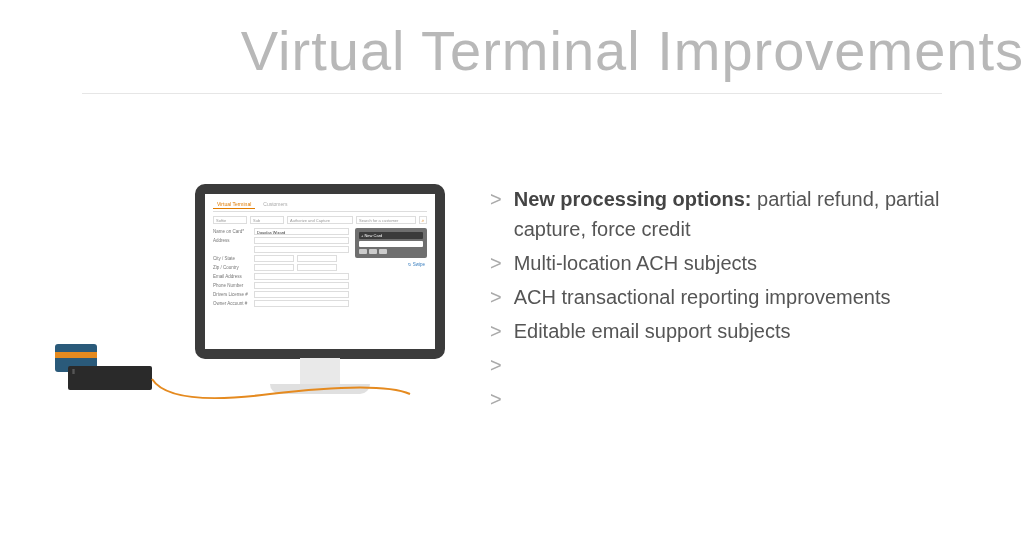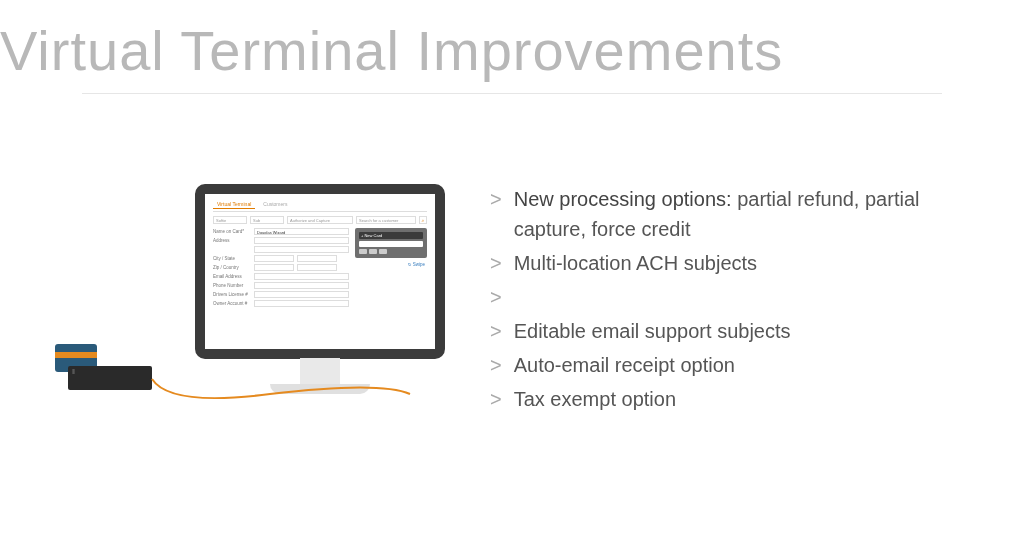--- a/index.html
+++ b/index.html
@@ -5,21 +5,21 @@
     * { margin: 0; padding: 0; box-sizing: border-box; }
     body {
       width: 1024px;
       height: 535px;
       background: #ffffff;
       font-family: "Segoe UI", "Helvetica Neue", Arial, sans-serif;
       overflow: hidden;
       position: relative;
     }
     .title {
-      text-align: left;
+      text-align: right;
       font-size: 56px;
       font-weight: 300;
       color: #b8b8b8;
       letter-spacing: 1px;
       padding-top: 18px;
       padding-bottom: 10px;
     }
     .divider {
       width: 860px;
       margin: 0 auto;
@@ -46,21 +46,21 @@
       margin-bottom: 4px;
       display: flex;
     }
     .bullet-list li .arrow {
       color: #aaa;
       font-weight: 400;
       margin-right: 12px;
       flex-shrink: 0;
     }
     .bullet-list li strong {
-      font-weight: 400;
+      font-weight: 700;
       color: #444;
     }
     
     .monitor {
       position: absolute;
       left: 195px;
       top: 0;
       width: 250px;
       height: 175px;
       border: 10px solid #3b3b3b;
@@ -320,28 +320,27 @@
       <li>
           <span class="arrow">&gt;</span>
           <span><strong>New processing options:</strong><span> partial refund, partial capture, force credit</span></span>
         </li>
       <li>
           <span class="arrow">&gt;</span>
           <span><strong></strong><span>Multi-location ACH subjects</span></span>
         </li>
       <li>
           <span class="arrow">&gt;</span>
+          <span><strong></strong><span>ACH transactional reporting improvements</span></span>
         </li>
       <li>
           <span class="arrow">&gt;</span>
           <span><strong></strong><span>Editable email support subjects</span></span>
         </li>
       <li>
           <span class="arrow">&gt;</span>
-          <span><strong></strong><span>Auto-email receipt option</span></span>
-        </li>
-      <li>
-          <span class="arrow">&gt;</span>
-          <span><strong></strong><span>Tax exempt option</span></span>
+        </li>
+      <li>
+          <span class="arrow">&gt;</span>
         </li>
     </ul>
   </div>
 </div>
 
 </body></html>

